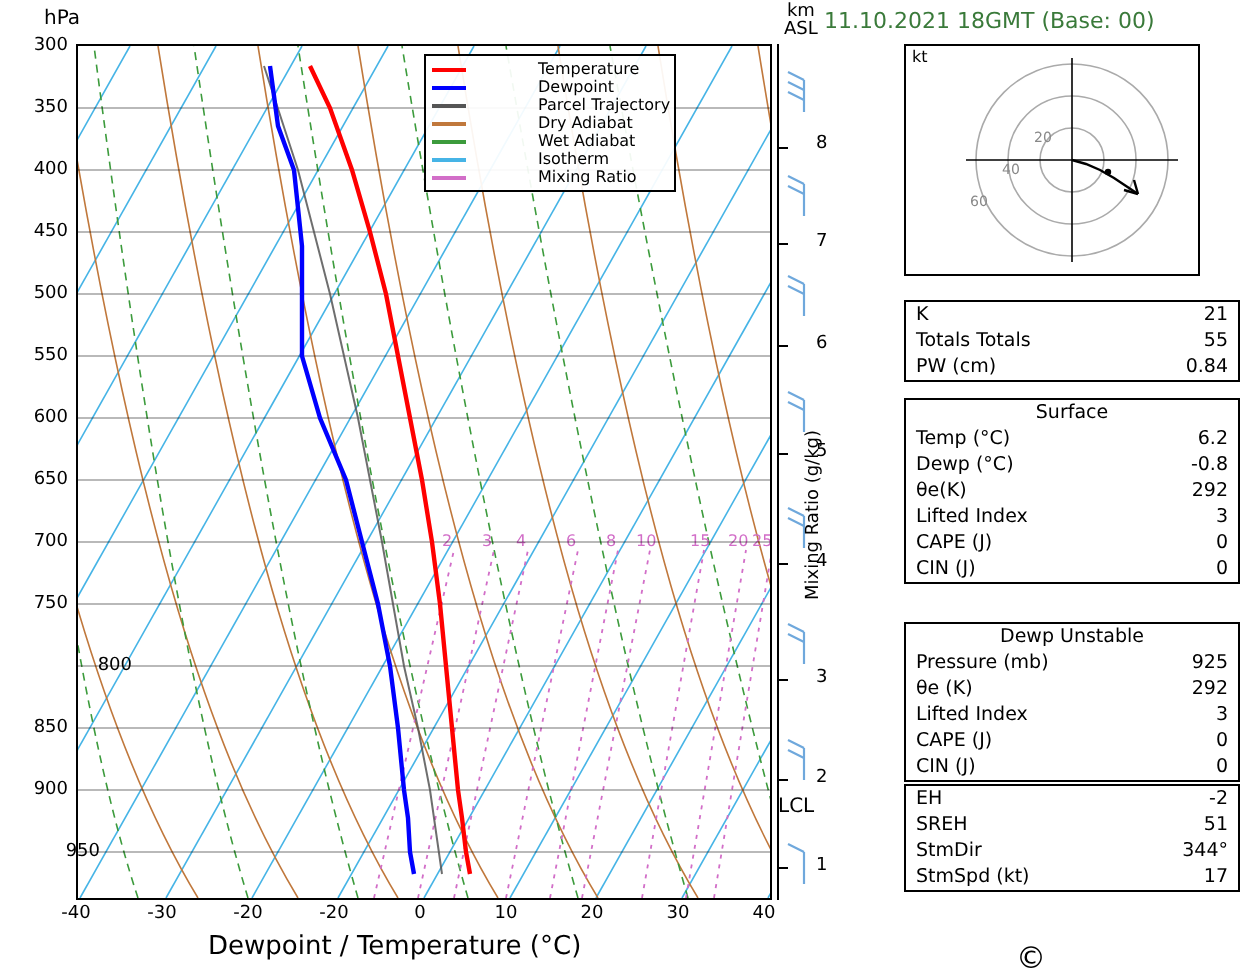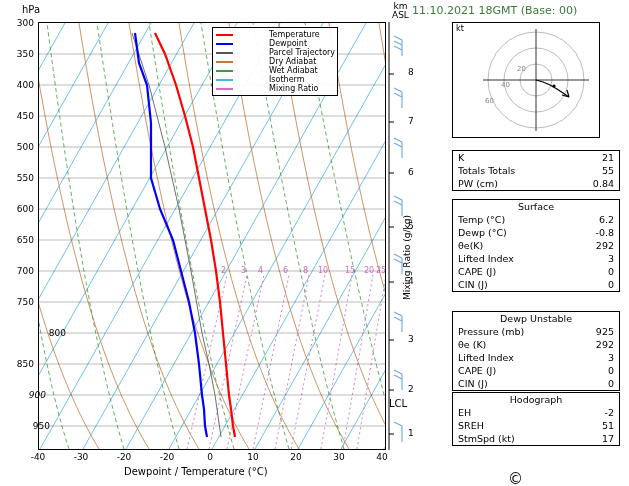--- a/index.html
+++ b/index.html
@@ -11,21 +11,21 @@
   .station-label{position:absolute;left:56px;top:4px;font-size:11px;color:#000;font-weight:normal;}
   .km-label{position:absolute;left:392px;top:2px;font-size:9px;color:#000;text-align:center;line-height:9px;}
   .date-label{position:absolute;left:412px;top:4px;font-size:11px;color:#3a7a3a;}
 
   
   .plot{position:absolute;left:38px;top:22px;width:348px;height:428px;border:1px solid #000;box-sizing:border-box;overflow:hidden;background:#fff;}
   .plot svg{display:block;}
 
   .ylab{position:absolute;width:34px;text-align:right;font-size:9px;color:#000;}
   .xlab{position:absolute;top:452px;font-size:9px;color:#000;text-align:center;width:30px;}
-  .xtitle{position:absolute;left:124px;top:466px;font-size:10px;color:#000;}
+  .xtitle{position:absolute;left:104px;top:466px;font-size:13px;color:#000;}
 
   
   .haxis{position:absolute;left:388px;top:22px;width:26px;height:428px;}
   .hlab{position:absolute;font-size:9px;color:#000;}
   .mixlab{position:absolute;left:389px;top:222px;font-size:9px;color:#000;transform:rotate(-90deg);transform-origin:left top;white-space:nowrap;}
   .lcl{position:absolute;left:389px;top:398px;font-size:10px;color:#000;}
 
   
   .legend{position:absolute;left:212px;top:27px;width:126px;background:rgba(255,255,255,0.93);border:1px solid #000;padding:2px 3px;box-sizing:border-box;}
   .legend .row{display:flex;align-items:center;height:9px;margin:0;gap:33px;}
@@ -164,21 +164,21 @@
   <div class="ylab" style="left:0px;top:80px;">400</div>
   <div class="ylab" style="left:0px;top:111px;">450</div>
   <div class="ylab" style="left:0px;top:142px;">500</div>
   <div class="ylab" style="left:0px;top:173px;">550</div>
   <div class="ylab" style="left:0px;top:204px;">600</div>
   <div class="ylab" style="left:0px;top:235px;">650</div>
   <div class="ylab" style="left:0px;top:266px;">700</div>
   <div class="ylab" style="left:0px;top:297px;">750</div>
   <div class="ylab" style="left:0px;top:328px;margin-left:32px;">800</div>
   <div class="ylab" style="left:0px;top:359px;">850</div>
-  <div class="ylab" style="left:12px;top:390px;font-style:italic;">900</div>
+  <div class="ylab" style="left:0px;top:390px;">900</div>
   <div class="ylab" style="left:0px;top:421px;padding-left:16px;">950</div>
 
   <div class="xlab" style="left:23px;">-40</div>
   <div class="xlab" style="left:66px;">-30</div>
   <div class="xlab" style="left:109px;">-20</div>
   <div class="xlab" style="left:152px;">-20</div>
   <div class="xlab" style="left:195px;">0</div>
   <div class="xlab" style="left:238px;">10</div>
   <div class="xlab" style="left:281px;">20</div>
   <div class="xlab" style="left:324px;">30</div>
@@ -370,30 +370,33 @@
       <span>CAPE (J)</span>
       <span>0</span>
     </div>
     <div class="line">
       <span>CIN (J)</span>
       <span>0</span>
     </div>
   </div>
 
   <div class="panel p4">
-    <div class="hdr">Hodograph</div>
     <div class="line">
       <span>EH</span>
       <span>-2</span>
     </div>
     <div class="line">
       <span>SREH</span>
       <span>51</span>
     </div>
     <div class="line">
+      <span>StmDir</span>
+      <span>344°</span>
+    </div>
+    <div class="line">
       <span>StmSpd (kt)</span>
       <span>17</span>
     </div>
   </div>
 
   <div class="copyright wm">© weatheronline.co.uk</div>
 
 </div>
 
 </body></html>

